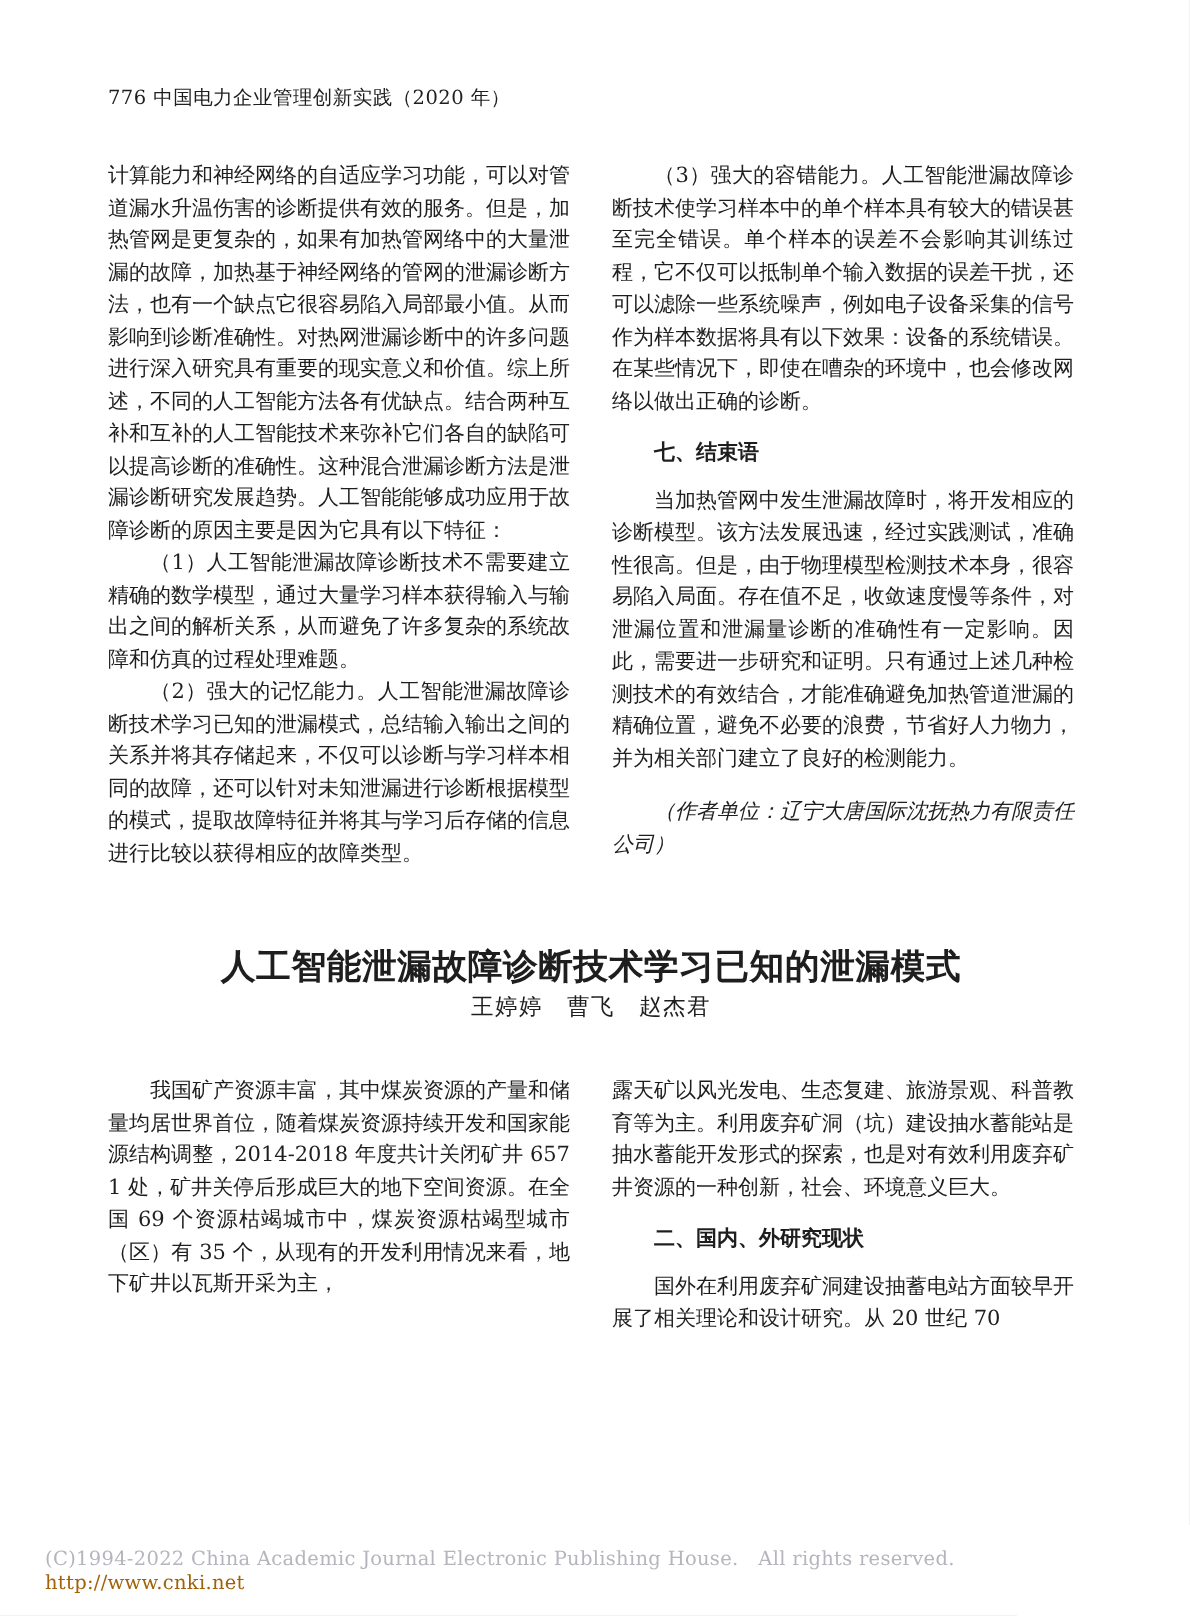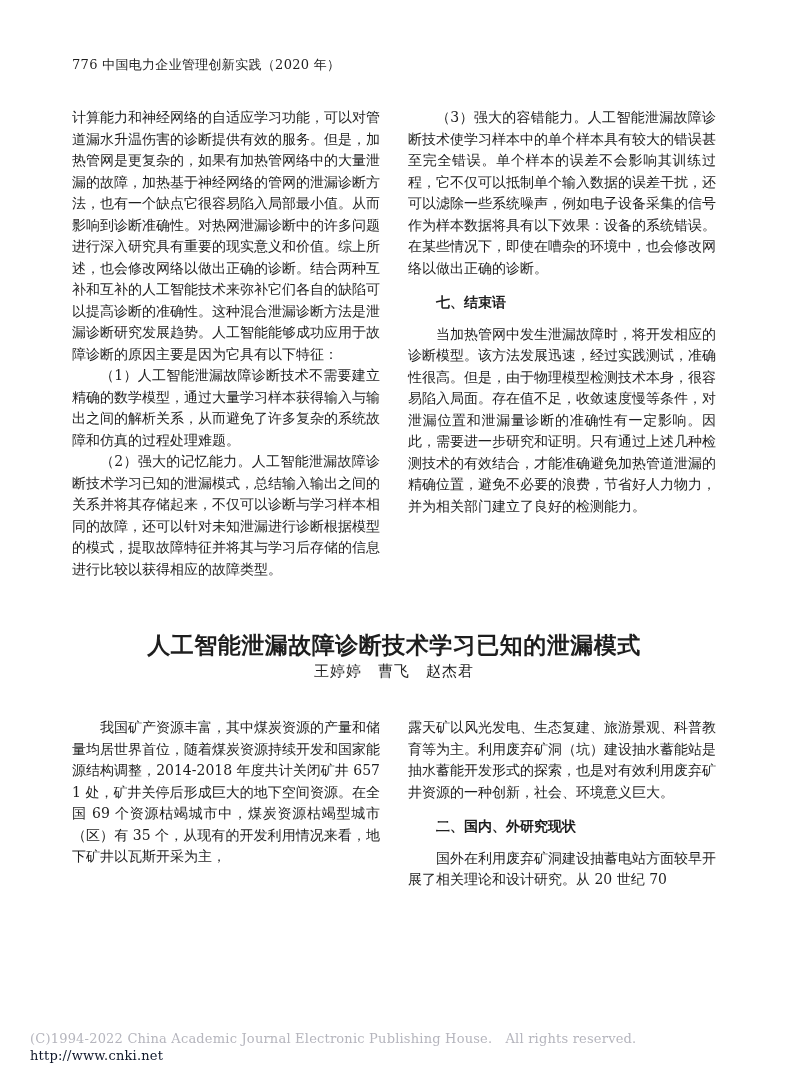--- a/index.html
+++ b/index.html
@@ -64,42 +64,43 @@
     left: 30px;
     bottom: 14px;
     width: 733px;
     font-size: 13px;
     color: #b5b5bd;
     display: flex;
     letter-spacing: 0.2px;
     white-space: nowrap;
     flex-direction: column;
   }
-  .footer .url { color: #0f172a; text-decoration: none; }
+  .footer .url { color: #a16207; text-decoration: none; }
 </style>
 </head>
 <body>
 
 <div class="page">
 
   <div class="header">
     <span class="pgnum">776</span>
     <span class="jtitle">中国电力企业管理创新实践（2020 年）</span>
   </div>
 
   <div class="cols article1">
     <div class="col">
-      <p class="cont">计算能力和神经网络的自适应学习功能，可以对管道漏水升温伤害的诊断提供有效的服务。但是，加热管网是更复杂的，如果有加热管网络中的大量泄漏的故障，加热基于神经网络的管网的泄漏诊断方法，也有一个缺点它很容易陷入局部最小值。从而影响到诊断准确性。对热网泄漏诊断中的许多问题进行深入研究具有重要的现实意义和价值。综上所述，也会修改网络以做出正确的诊断。结合两种互补和互补的人工智能技术来弥补它们各自的缺陷可以提高诊断的准确性。这种混合泄漏诊断方法是泄漏诊断研究发展趋势。人工智能能够成功应用于故障诊断的原因主要是因为它具有以下特征：</p>
+      <p class="cont">计算能力和神经网络的自适应学习功能，可以对管道漏水升温伤害的诊断提供有效的服务。但是，加热管网是更复杂的，如果有加热管网络中的大量泄漏的故障，加热基于神经网络的管网的泄漏诊断方法，也有一个缺点它很容易陷入局部最小值。从而影响到诊断准确性。对热网泄漏诊断中的许多问题进行深入研究具有重要的现实意义和价值。综上所述，不同的人工智能方法各有优缺点。结合两种互补和互补的人工智能技术来弥补它们各自的缺陷可以提高诊断的准确性。这种混合泄漏诊断方法是泄漏诊断研究发展趋势。人工智能能够成功应用于故障诊断的原因主要是因为它具有以下特征：</p>
       <p class="ind">（1）人工智能泄漏故障诊断技术不需要建立精确的数学模型，通过大量学习样本获得输入与输出之间的解析关系，从而避免了许多复杂的系统故障和仿真的过程处理难题。</p>
       <p class="ind">（2）强大的记忆能力。人工智能泄漏故障诊断技术学习已知的泄漏模式，总结输入输出之间的关系并将其存储起来，不仅可以诊断与学习样本相同的故障，还可以针对未知泄漏进行诊断根据模型的模式，提取故障特征并将其与学习后存储的信息进行比较以获得相应的故障类型。</p>
     </div>
     <div class="col">
       <p class="ind">（3）强大的容错能力。人工智能泄漏故障诊断技术使学习样本中的单个样本具有较大的错误甚至完全错误。单个样本的误差不会影响其训练过程，它不仅可以抵制单个输入数据的误差干扰，还可以滤除一些系统噪声，例如电子设备采集的信号作为样本数据将具有以下效果：设备的系统错误。在某些情况下，即使在嘈杂的环境中，也会修改网络以做出正确的诊断。</p>
       <h3 class="sec">七、结束语</h3>
       <p class="ind">当加热管网中发生泄漏故障时，将开发相应的诊断模型。该方法发展迅速，经过实践测试，准确性很高。但是，由于物理模型检测技术本身，很容易陷入局面。存在值不足，收敛速度慢等条件，对泄漏位置和泄漏量诊断的准确性有一定影响。因此，需要进一步研究和证明。只有通过上述几种检测技术的有效结合，才能准确避免加热管道泄漏的精确位置，避免不必要的浪费，节省好人力物力，并为相关部门建立了良好的检测能力。</p>
+      <p class="author-note">（作者单位：辽宁大唐国际沈抚热力有限责任公司）</p>
     </div>
   </div>
 
   <h1 class="a2title">人工智能泄漏故障诊断技术学习已知的泄漏模式</h1>
   <div class="a2authors">王婷婷　曹飞　赵杰君</div>
 
   <div class="cols article2">
     <div class="col">
       <p class="ind">我国矿产资源丰富，其中煤炭资源的产量和储量均居世界首位，随着煤炭资源持续开发和国家能源结构调整，2014-2018 年度共计关闭矿井 6571 处，矿井关停后形成巨大的地下空间资源。在全国 69 个资源枯竭城市中，煤炭资源枯竭型城市（区）有 35 个，从现有的开发利用情况来看，地下矿井以瓦斯开采为主，</p>
     </div>

